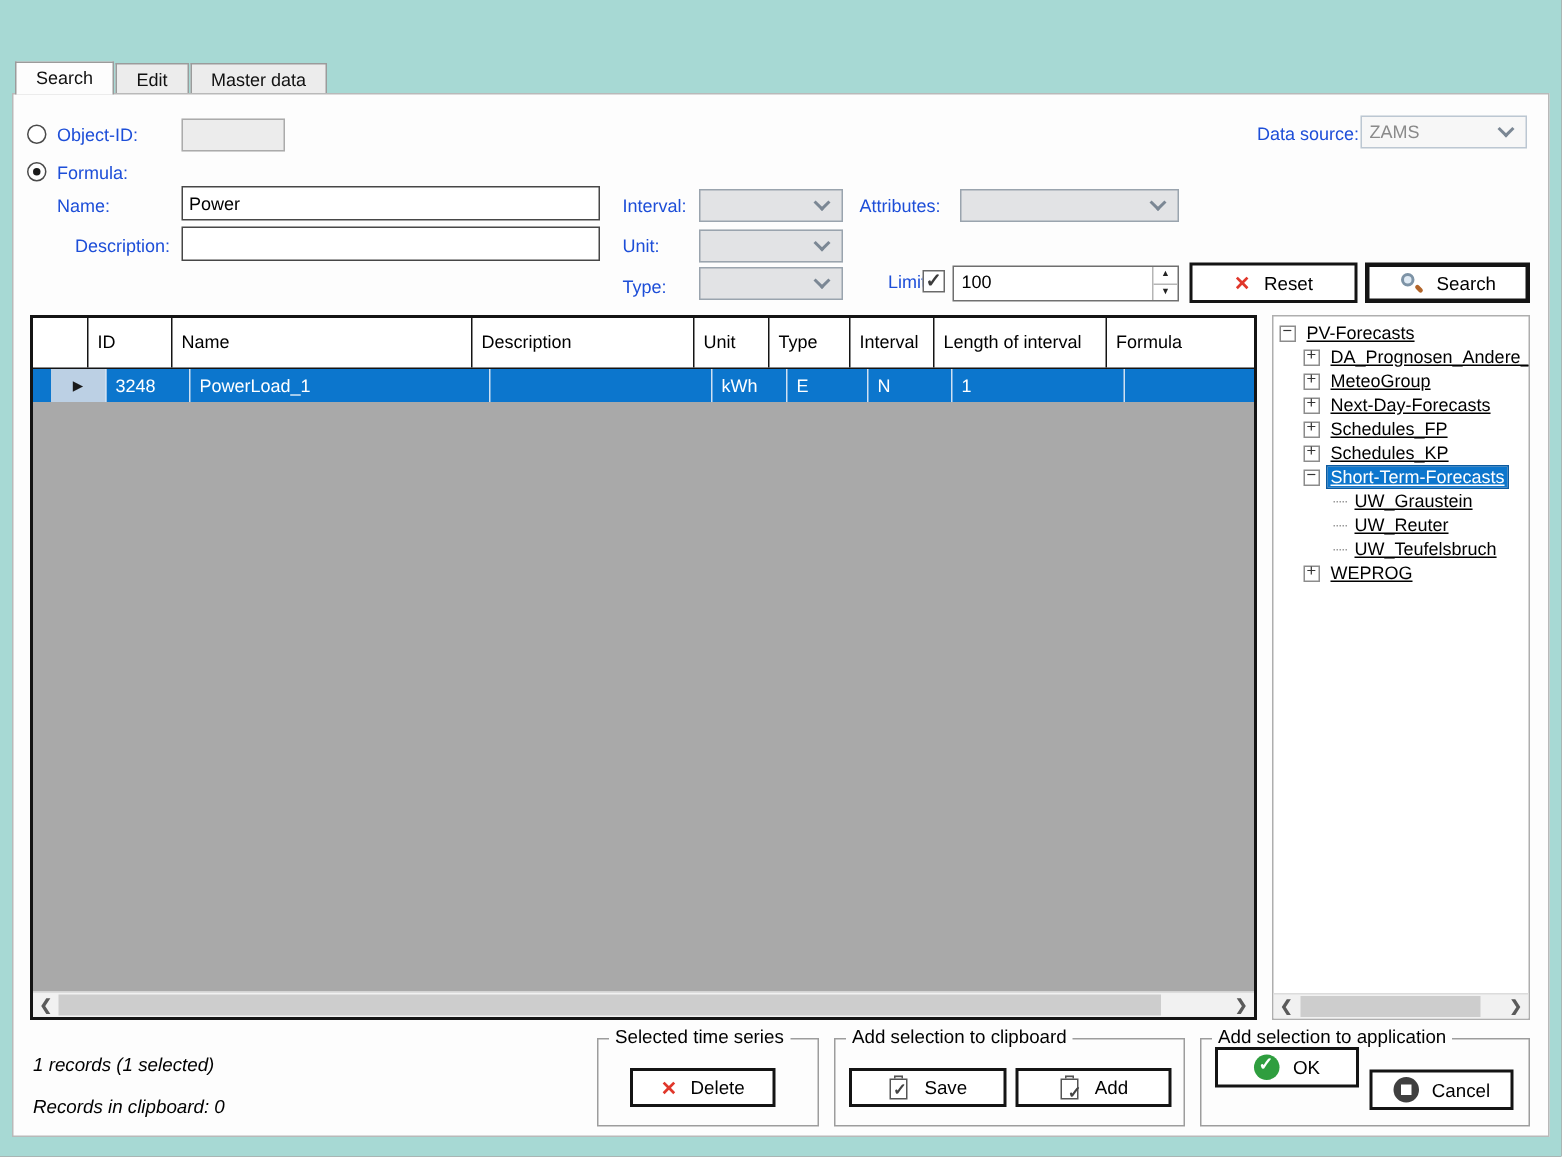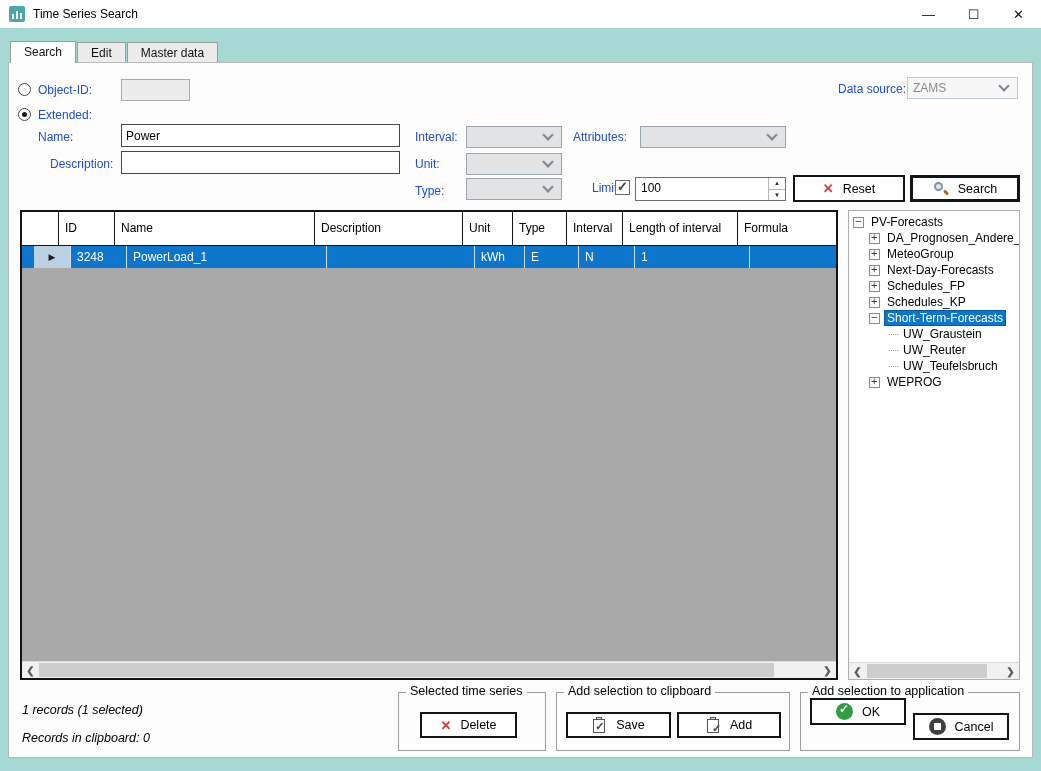--- a/index.html
+++ b/index.html
@@ -74,21 +74,21 @@
 
   
   .tree { position:absolute; left:848px; top:210px; width:172px; height:470px; background:#fff; border:1px solid #aeaeae; overflow:hidden; }
   .tree-item { height:16px; display:flex; align-items:center; white-space:nowrap; font-size:12px; color:#000; }
   .tree-item.lv0 { padding-left:4px; } .tree-item.lv1 { padding-left:20px; } .tree-item.lv2 { padding-left:40px; }
   .expander { width:11px; height:11px; border:1px solid #8c8c8c; background:#fff; margin-right:5px; position:relative; flex:0 0 11px; }
   .expander::before, .expander.minus::before { position:absolute; left:1px; top:-3px; font-size:11px; color:#333; }
   .expander.plus::before { content:"+"; }
   .expander.minus::before { content:"−"; }
   .dotlead { width:9px; border-top:1px dotted #9a9a9a; margin-right:3px; flex:0 0 9px; }
-  .tree-label { padding:0 2px; }
+  .tree-label { padding:0 2px;text-decoration:underline; }
   .tree-label.selected { background:#0c76cd; color:#fff; outline:1px solid #0a5aa0; }
 
   
   .status { position:absolute; font-size:12.5px; font-style:italic; color:#000; }
   .groupbox { position:absolute; border:1px solid #9d9d9d; height:59px; }
   .groupbox .gb-title { position:absolute; top:-9px; left:7px; background:#fdfdfd; padding:0 4px; font-size:12.5px; font-style:normal; color:#000; white-space:nowrap; }
 
   .icon-ok { width:17px; height:17px; border-radius:50%; background:#2f9e3f; position:relative; }
   .icon-ok::after { content:"✓"; position:absolute; left:3px; top:-1px; color:#fff; font-size:12px; font-weight:bold; }
   .icon-cancel { width:17px; height:17px; border-radius:50%; background:#3f3f3f; position:relative; }
@@ -100,53 +100,40 @@
   .icon-clip.offset .chk { left:6px; top:5px; }
   .mag { width:16px; height:16px; position:relative; }
   .mag .glass { position:absolute; left:1px; top:1px; width:9px; height:9px; border:2px solid #7d93a6; border-radius:50%; background:#dfeaf4; }
   .mag .handle { position:absolute; left:10px; top:10px; width:6px; height:3px; background:#b2652a; border-radius:2px; transform:rotate(45deg); }
 </style>
 </head>
 <body>
 
 <div class="window">
 
-  <div class="titlebar">
-    <div class="app-icon">
-        <i></i>
-        <i></i>
-        <i></i>
-      </div>
-    <div class="title-text">Time Series Search</div>
-    <div class="win-controls">
-      <div class="win-btn">—</div>
-      <div class="win-btn">☐</div>
-      <div class="win-btn">✕</div>
-    </div>
-  </div>
 
   <div class="tabs">
     <div class="tab active">Search</div>
     <div class="tab">Edit</div>
     <div class="tab">Master data</div>
   </div>
 
   <div class="panel"></div>
 
   <div class="radio" style="left:18px; top:83px;"></div>
   <div class="lbl" style="left:38px; top:83px;">Object-ID:</div>
   <input class="textbox disabled" style="left: 121px; top: 79px; width: 69px; height: 22px;" value="">
   <div class="lbl" style="left:838px; top:82px;">Data source:</div>
   <div class="dropdown light" style="left:907px; top:77px; width:111px; height:22px;">
     <span class="dd-text">ZAMS</span>
     <span class="chev"></span>
   </div>
 
   <div class="radio sel" style="left:18px; top:108px;"></div>
-  <div class="lbl" style="left:38px; top:108px;">Extended:</div>
+  <div class="lbl" style="left:38px; top:108px;">Formula:</div>
 
   <div class="lbl" style="left:38px; top:130px;">Name:</div>
   <input class="textbox" style="left: 121px; top: 124px; width: 279px; height: 23px;" value="Power">
   <div class="lbl" style="left:415px; top:130px;">Interval:</div>
   <div class="dropdown" style="left:466px; top:126px; width:96px; height:22px;">
     <span class="chev"></span>
   </div>
   <div class="lbl" style="left:573px; top:130px;">Attributes:</div>
   <div class="dropdown" style="left:640px; top:126px; width:146px; height:22px;">
     <span class="chev"></span>

